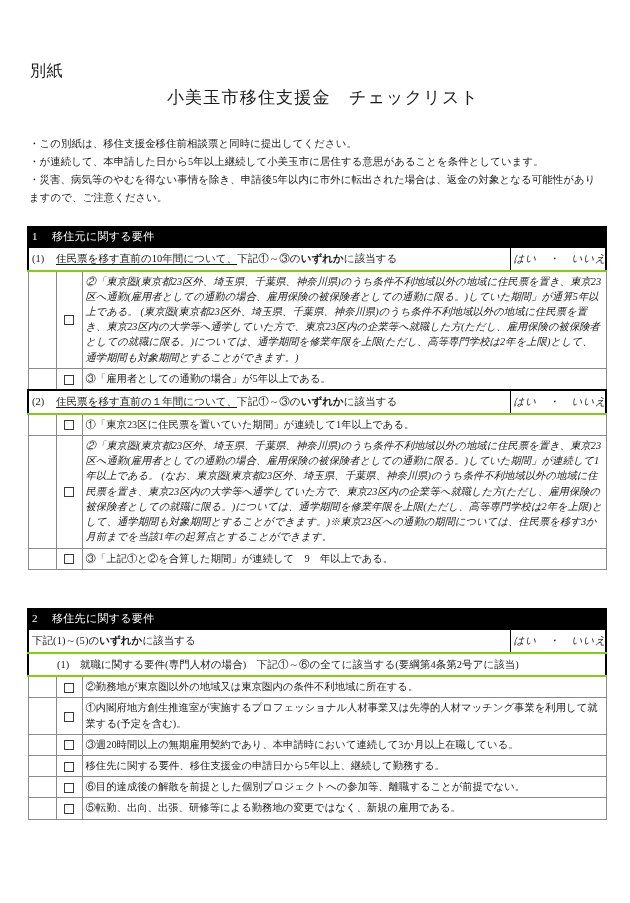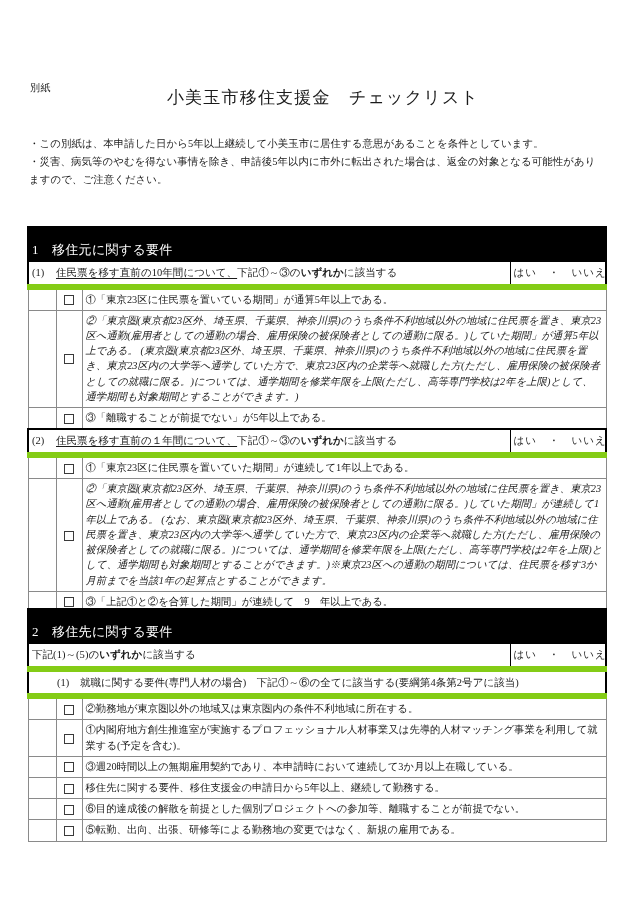--- a/index.html
+++ b/index.html
@@ -22,23 +22,22 @@
     box-sizing: border-box;
     padding: 0;
     overflow: hidden;
   }
 
   
   .doc-tag {
     position: absolute;
     left: 30px;
     top: 61px;
-    font-size: 10px;
+    font-size: 16px;
     letter-spacing: .4px;
-    margin-top: 20px;
   }
   .doc-title {
     position: absolute;
     left: 16px;
     right: 0;
     top: 86px;
     text-align: center;
     font-size: 17px;
     letter-spacing: 1.2px;
     font-weight: normal;
@@ -61,23 +60,23 @@
     left: 27px;
     width: 580px;
     box-sizing: border-box;
   }
   #section-1 { top: 226px; }
   #section-2 { top: 608px; }
 
   .sec-head {
     background: #000000;
     color: #ffffff;
-    font-size: 13px;
+    font-size: 11px;
     line-height: 1;
-    padding: 16px 0 4px 4px;
+    padding: 4px 0 4px 4px;
     letter-spacing: .3px;
     border: 1px solid #000;
     border-bottom: none;
     box-sizing: border-box;
   }
   .sec-head .num { display: inline-block; width: 20px; }
 
   table.grid {
     border-collapse: collapse;
     width: 100%;
@@ -88,27 +87,27 @@
     border: 1px solid #8a8a8a;
     vertical-align: middle;
     padding: 2px 3px 3px 3px;
     line-height: 1.48;
     letter-spacing: .05px;
   }
 
   
   tr.qrow > td {
     border-top: 2px solid #000;
-    border-bottom: 6px solid #84cc16;
+    border-bottom: 2px solid #84cc16;
     font-size: 10.5px;
     padding-top: 3px;
     padding-bottom: 3px;
   }
   tr.qrow > td.q-label { border-left: 2px solid #000; border-right: 1px solid #000; }
-  tr.qrow > td.q-answer { border-right: 2px solid #000; border-left: 1px solid #000; text-align: center; letter-spacing: 1px; white-space: nowrap; }
+  tr.qrow > td.q-answer { border-right: 2px solid #000; border-left: 1px solid #000; text-align: center; letter-spacing: 1px; white-space: nowrap; font-style: italic; }
   tr.qrow.no-top > td { border-top: 1px solid #000; }
 
   .underline { text-decoration: underline; text-underline-offset: 2px; }
   .bold { font-weight: bold; }
   .idx { display: inline-block; width: 24px; }
 
   
   td.cb {
     width: 26px;
     text-align: center;
@@ -135,21 +134,22 @@
 </head>
 <body>
 
 <div class="page">
 
   <div class="doc-tag">別紙</div>
 
   <h1 class="doc-title">小美玉市移住支援金　チェックリスト</h1>
 
   <div class="notes">
-    <p>・この別紙は、本申請した日から5年以上継続して小美玉市に居住する意思があることを条件としています。</p>
+    <p>・この別紙は、移住支援金移住前相談票と同時に提出してください。</p>
+    <p>・が連続して、本申請した日から5年以上継続して小美玉市に居住する意思があることを条件としています。</p>
     <p>・災害、病気等のやむを得ない事情を除き、申請後5年以内に市外に転出された場合は、返金の対象となる可能性がありますので、ご注意ください。</p>
   </div>
 
   <div class="section" id="section-1">
     <div class="sec-head">
       <span class="num">1</span><span>移住元に関する要件</span>
     </div>
 
     <table class="grid">
       <colgroup>
@@ -160,37 +160,32 @@
       </colgroup>
       <tbody>
 
         <tr class="qrow">
           <td class="q-label" colspan="3">
             <span class="idx">(1)</span><span class="underline">住民票を移す直前の10年間について、</span><span>下記①～③の</span><span class="bold">いずれか</span><span>に該当する</span>
           </td>
           <td class="q-answer">はい　・　いいえ</td>
         </tr>
 
-        <tr>
-          <td class="spacer"></td>
-          <td class="cb"><span class="box"></span></td>
-          <td class="body" colspan="2">①「東京23区に住民票を置いている期間」が通算5年以上である。</td>
-        </tr>
 
         <tr>
           <td class="spacer"></td>
           <td class="cb"><span class="box"></span></td>
           <td class="body tight" colspan="2">②「東京圏(東京都23区外、埼玉県、千葉県、神奈川県)のうち条件不利地域以外の地域に住民票を置き、東京23区へ通勤(雇用者としての通勤の場合、雇用保険の被保険者としての通勤に限る。)していた期間」が通算5年以上である。
 (東京圏(東京都23区外、埼玉県、千葉県、神奈川県)のうち条件不利地域以外の地域に住民票を置き、東京23区内の大学等へ通学していた方で、東京23区内の企業等へ就職した方(ただし、雇用保険の被保険者としての就職に限る。)については、通学期間を修業年限を上限(ただし、高等専門学校は2年を上限)として、通学期間も対象期間とすることができます。)</td>
         </tr>
 
         <tr>
           <td class="spacer"></td>
           <td class="cb"><span class="box"></span></td>
-          <td class="body" colspan="2">③「離職することが前提でない」が5年以上である。</td>
+          <td class="body" colspan="2">③「雇用者としての通勤の場合」が5年以上である。</td>
         </tr>
 
         <tr class="qrow">
           <td class="q-label" colspan="3">
             <span class="idx">(2)</span><span class="underline">住民票を移す直前の１年間について、</span><span>下記①～③の</span><span class="bold">いずれか</span><span>に該当する</span>
           </td>
           <td class="q-answer">はい　・　いいえ</td>
         </tr>
 
         <tr>

